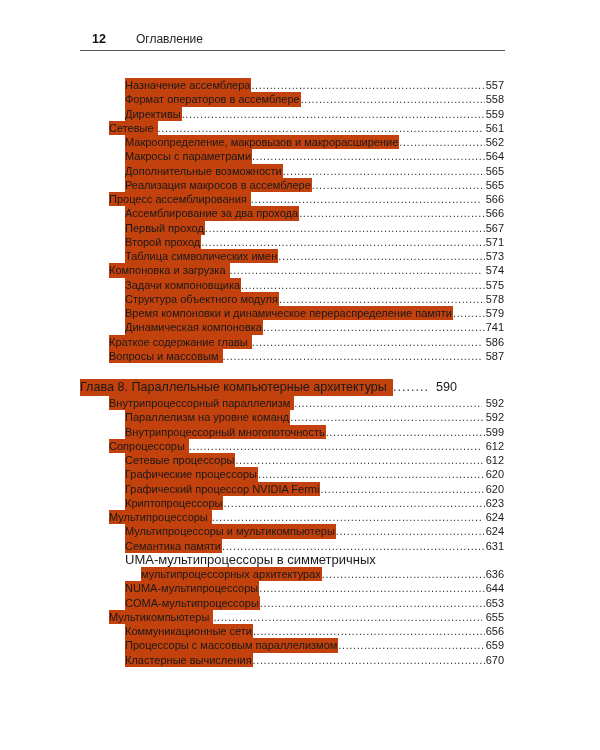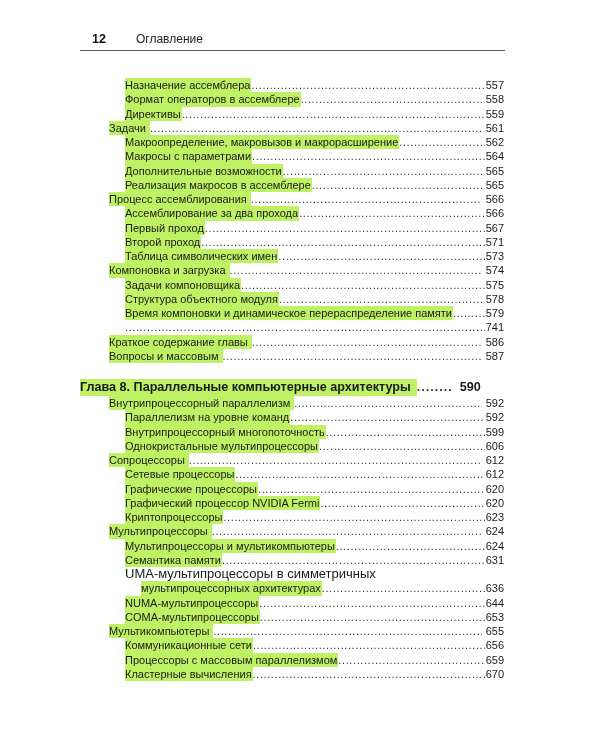--- a/index.html
+++ b/index.html
@@ -5,29 +5,29 @@
   html, body { margin: 0; padding: 0; background: #ffffff; }
   body { width: 600px; height: 750px; position: relative; overflow: hidden;
          font-family: "Liberation Sans", "DejaVu Sans", sans-serif; color: #1a1a1a; }
   .header { position: absolute; left: 80px; top: 32px; width: 425px; height: 18px;
             border-bottom: 1px solid #555; }
   .page-num { position: absolute; left: 12px; top: 0; font-size: 12.5px; font-weight: bold; color: #111; }
   .running-title { position: absolute; left: 56px; top: 0; font-size: 12px; color: #222; }
   .toc { position: absolute; left: 80px; top: 78px; width: 424px; }
   .row { position: relative; display: flex; align-items: baseline; font-size: 11px;
          line-height: 14.25px; height: 14.25px; white-space: nowrap; }
-  .row .title { flex: 0 0 auto; background: #bef264; padding-right: 1px; }
+  .row .title { flex: 0 0 auto; background: #c2410c; padding-right: 1px; }
   .row .leader { flex: 1 1 auto; overflow: hidden; color: #333; letter-spacing: 0.6px; }
   .row .leader::after { content: "..................................................................................................................................................................................................................................................................."; }
   .row .pg { flex: 0 0 auto; padding-left: 1px; }
   .row.l1 { padding-left: 29px; }
   .row.l1 .pg { padding-left: 4px; }
   .row.l1 .title { padding-right: 4px; }
   .row.l2 { padding-left: 45px; }
-  .row.chapter { font-weight: bold; font-size: 12.6px; margin-top: 16px; height: 17px; line-height: 17px; padding-left: 0; text-align: center; }
+  .row.chapter { font-weight: normal; font-size: 12.6px; margin-top: 16px; height: 17px; line-height: 17px; padding-left: 0; text-align: center; }
   .row.chapter .title { padding-right: 6px; }
   .row.chapter .leader { flex: 0 0 auto; letter-spacing: 1px; }
   .row.chapter .leader::after { content: "........"; }
   .row.chapter .pg { padding-left: 7px; }
   .wrap-first { font-size: 13px; line-height: 14.25px; height: 14.25px; padding-left: 45px; white-space: nowrap; }
   .row.l2cont { padding-left: 61px; align-items: flex-end; }
 </style>
 </head>
 <body>
 
@@ -47,21 +47,21 @@
         <span class="title">Формат операторов в ассемблере</span>
         <span class="leader"></span>
         <span class="pg">558</span>
       </div>
       <div class="row l2">
         <span class="title">Директивы</span>
         <span class="leader"></span>
         <span class="pg">559</span>
       </div>
       <div class="row l1">
-        <span class="title">Задачи</span>
+        <span class="title">Сетевые</span>
         <span class="leader"></span>
         <span class="pg">561</span>
       </div>
       <div class="row l2">
         <span class="title">Макроопределение, макровызов и макрорасширение</span>
         <span class="leader"></span>
         <span class="pg">562</span>
       </div>
       <div class="row l2">
         <span class="title">Макросы с параметрами</span>
@@ -117,20 +117,21 @@
         <span class="title">Структура объектного модуля</span>
         <span class="leader"></span>
         <span class="pg">578</span>
       </div>
       <div class="row l2">
         <span class="title">Время компоновки и динамическое перераспределение памяти</span>
         <span class="leader"></span>
         <span class="pg">579</span>
       </div>
       <div class="row l2">
+        <span class="title">Динамическая компоновка</span>
         <span class="leader"></span>
         <span class="pg">741</span>
       </div>
       <div class="row l1">
         <span class="title">Краткое содержание главы</span>
         <span class="leader"></span>
         <span class="pg">586</span>
       </div>
       <div class="row l1">
         <span class="title">Вопросы и массовым</span>
@@ -152,25 +153,20 @@
       <div class="row l2">
         <span class="title">Параллелизм на уровне команд</span>
         <span class="leader"></span>
         <span class="pg">592</span>
       </div>
       <div class="row l2">
         <span class="title">Внутрипроцессорный многопоточность</span>
         <span class="leader"></span>
         <span class="pg">599</span>
       </div>
-      <div class="row l2">
-        <span class="title">Однокристальные мультипроцессоры</span>
-        <span class="leader"></span>
-        <span class="pg">606</span>
-      </div>
       <div class="row l1">
         <span class="title">Сопроцессоры</span>
         <span class="leader"></span>
         <span class="pg">612</span>
       </div>
       <div class="row l2">
         <span class="title">Сетевые процессоры</span>
         <span class="leader"></span>
         <span class="pg">612</span>
       </div>

